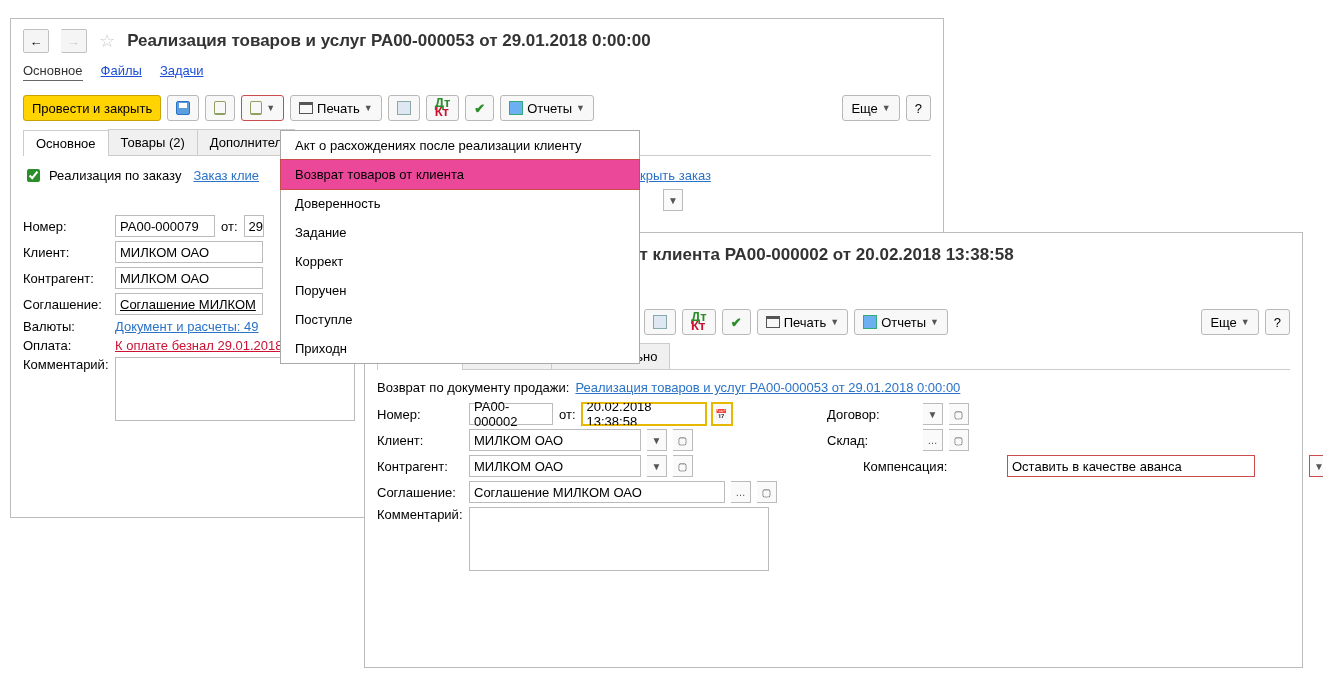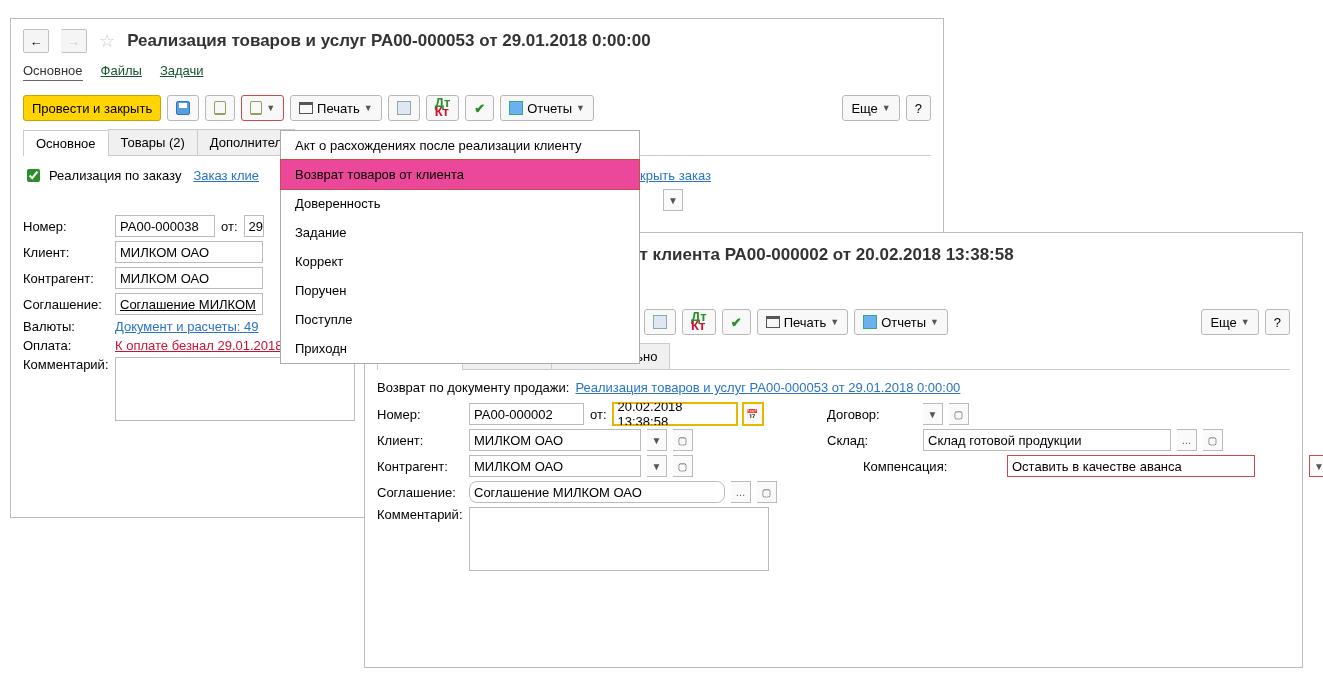--- a/index.html
+++ b/index.html
@@ -15,21 +15,21 @@
     display: inline-flex; align-items: center; justify-content: center;
     width: 26px; height: 24px; border: 1px solid #c0c0c0; background: #f5f5f5;
     border-radius: 2px;
   }
   .nav-btn + .nav-btn { border-left: none; }
   .title { font-size: 17px; font-weight: bold; color: #333; }
   .star-icon { color: #ccc; font-size: 18px; }
   .navlinks { display: flex; gap: 18px; margin: 10px 0 14px; }
   .navlinks .nl { color: #666; }
   .navlinks .nl.active { color: #333; border-bottom: 1px solid #666; padding-bottom: 2px;}
-  .navlinks .nl.link { color: #14532d; }
+  .navlinks .nl.link { color: #1d4ed8; }
   .toolbar { display: flex; align-items: center; gap: 6px; margin-bottom: 8px; flex-wrap: wrap; }
   .btn {
     display: inline-flex; align-items: center; justify-content: center;
     height: 26px; padding: 0 8px; border: 1px solid #b8b8b8; background: #f8f8f8;
     border-radius: 3px; gap: 4px;
   }
   .btn.yellow { background: #ffd400; border-color: #c8a200; font-weight: normal; }
   .btn.dropdown-red { border-color: #c94b4b; }
   .btn .arr { font-size: 9px; color: #555; }
   .tabs { display: flex; border-bottom: 1px solid #ccc; margin-bottom: 10px; }
@@ -136,21 +136,21 @@
     <span>Реализация по заказу</span>
     <span class="link" style="margin-left:6px;">Заказ клие</span>
     <span class="link" style="margin-left:360px;">Закрыть заказ</span>
   </div>
   <div style="margin-left:640px; margin-top:2px;">
       <span class="input-btn" style="border:1px solid #bbb; width:20px;">▼</span>
     </div>
 
   <div class="form-row">
     <span class="form-label" style="width:86px;">Номер:</span>
-    <span class="input" style="width:100px;">РА00-000038</span>
+    <span class="input" style="width:100px;">РА00-000079</span>
     <span>от:</span>
     <span class="input" style="width:20px;">29</span>
   </div>
   <div class="form-row">
     <span class="form-label" style="width:86px;">Клиент:</span>
     <span class="input" style="width:148px;">МИЛКОМ ОАО</span>
   </div>
   <div class="form-row">
     <span class="form-label" style="width:86px;">Контрагент:</span>
     <span class="input" style="width:148px;">МИЛКОМ ОАО</span>
@@ -243,58 +243,57 @@
   <div class="form-row">
     <span>Возврат по документу продажи:</span>
     <span class="link">Реализация товаров и услуг РА00-000053 от 29.01.2018 0:00:00</span>
   </div>
 
   <div style="display:flex; gap:50px;">
 
     <div>
       <div class="form-row">
         <span class="form-label" style="width:86px;">Номер:</span>
-        <span class="input" style="width:115px;">РА00-000002</span>
+        <span class="input" style="width:84px;">РА00-000002</span>
         <span>от:</span>
         <span class="input highlight-y" style="width:124px;">20.02.2018 13:38:58</span>
           <span class="input-btn highlight-y">📅</span>
       </div>
       <div class="form-row">
         <span class="form-label" style="width:86px;">Клиент:</span>
         <span class="input" style="width:172px;">МИЛКОМ ОАО</span>
           <span class="input-btn">▼</span>
           <span class="input-btn">▢</span>
       </div>
       <div class="form-row">
         <span class="form-label" style="width:86px;">Контрагент:</span>
         <span class="input" style="width:172px;">МИЛКОМ ОАО</span>
           <span class="input-btn">▼</span>
           <span class="input-btn">▢</span>
       </div>
       <div class="form-row">
         <span class="form-label" style="width:86px;">Соглашение:</span>
-        <span class="input" style="width:256px;border-radius:8px;">Соглашение МИЛКОМ ОАО</span>
+        <span class="input" style="width:256px;">Соглашение МИЛКОМ ОАО</span>
           <span class="input-btn">…</span>
           <span class="input-btn">▢</span>
       </div>
       <div class="form-row" style="align-items:flex-start;">
         <span class="form-label" style="width:86px;">Комментарий:</span>
         <div class="textarea" style="width:300px;"></div>
       </div>
     </div>
 
     <div>
       <div class="form-row">
         <span class="form-label" style="width:90px;">Договор:</span>
           <span class="input-btn">▼</span>
           <span class="input-btn">▢</span>
       </div>
       <div class="form-row">
         <span class="form-label" style="width:90px;">Склад:</span>
-        <span class="input" style="width:248px;">Склад готовой продукции</span>
           <span class="input-btn">…</span>
           <span class="input-btn">▢</span>
       </div>
       <div class="form-row">
         <span class="form-label" style="width:90px;margin-left:36px;">Компенсация:</span>
         <span class="input highlight-r" style="width:248px;">Оставить в качестве аванса</span>
           <span class="input-btn highlight-r">▼</span>
       </div>
     </div>
   </div>

